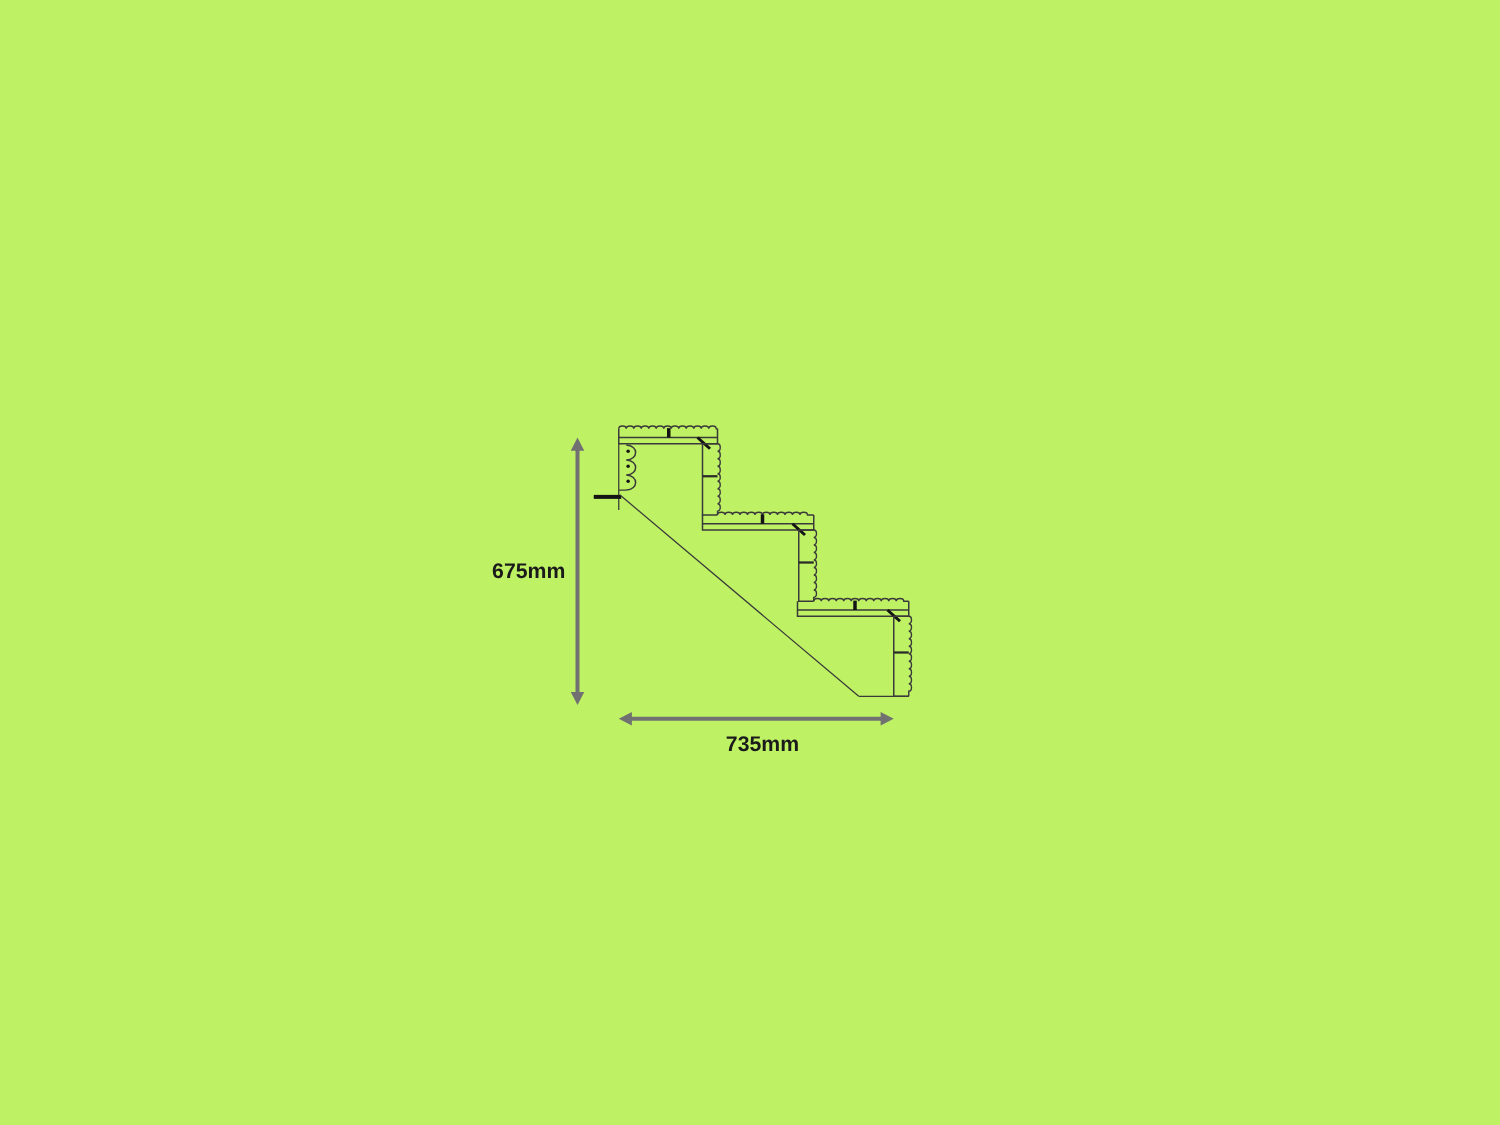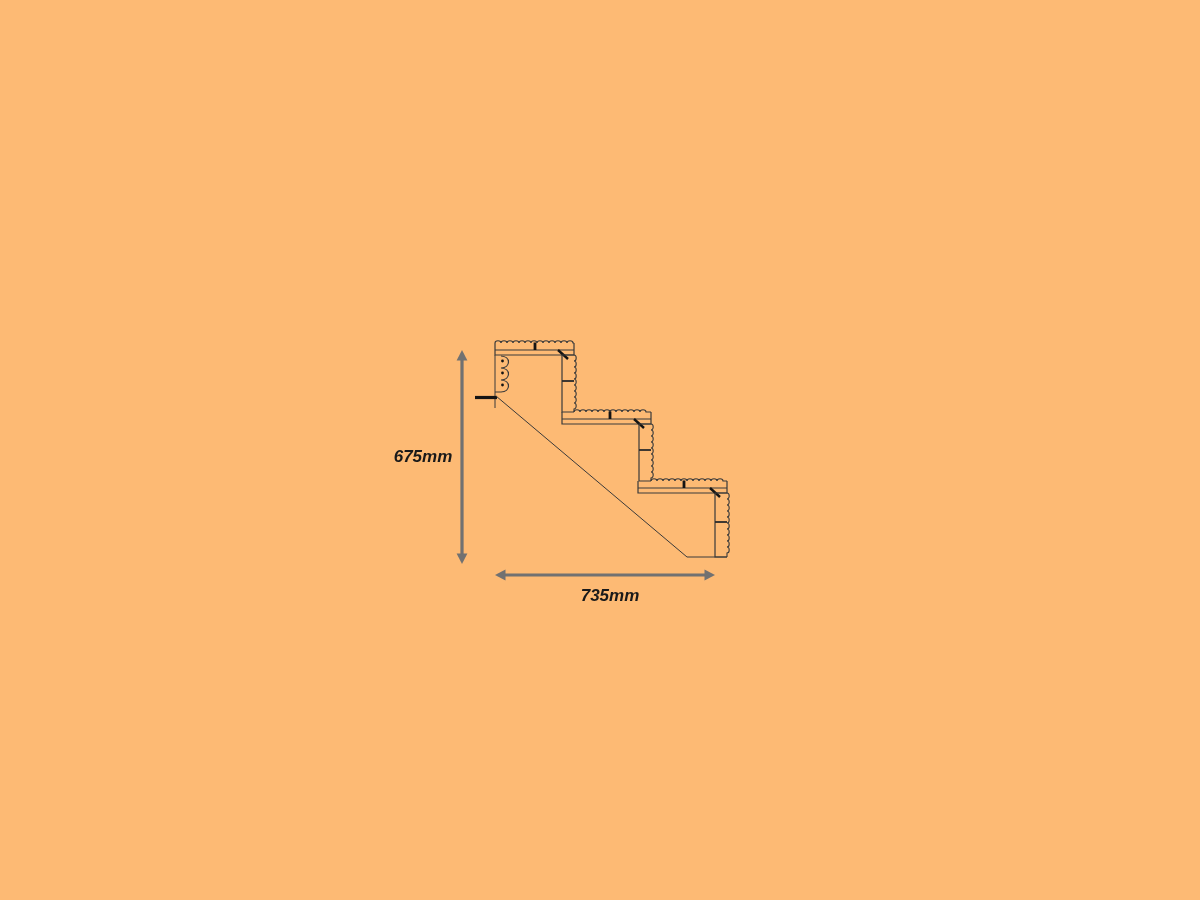--- a/index.html
+++ b/index.html
@@ -8,22 +8,21 @@
     width: 1200px;
     height: 900px;
     background: #ffffff;
     overflow: hidden;
     font-family: "Liberation Sans", sans-serif;
   }
   .canvas {
     position: relative;
     width: 1200px;
     height: 900px;
-    background: #fdba74;
-    font-style: italic;
+    background: #bef264;
   }
   svg { display: block; }
 
   
   .ol      { fill: none; stroke: #3a3a3a; stroke-width: 1.2; }
   .wave    { fill: none; stroke: #3a3a3a; stroke-width: 1.1; }
   .scallop { fill: none; stroke: #3a3a3a; stroke-width: 1.2; }
   .joint   { fill: none; stroke: #141414; stroke-width: 2.8; }
   .bracket { fill: none; stroke: #141414; stroke-width: 2.4; }
   .divider { fill: none; stroke: #2a2a2a; stroke-width: 1.8; }

